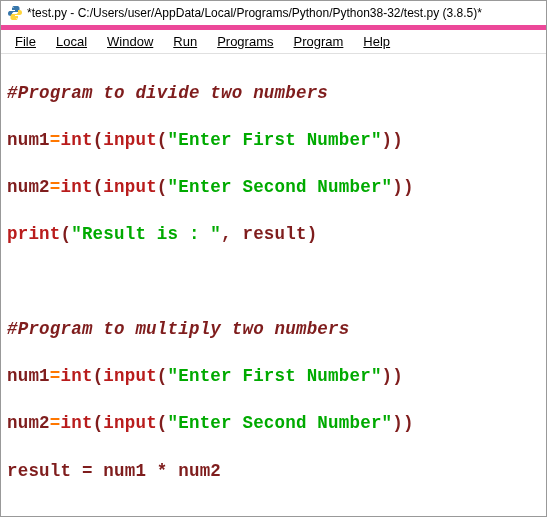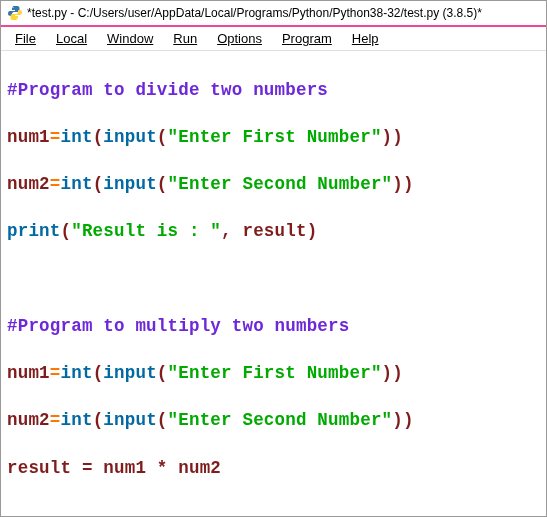--- a/index.html
+++ b/index.html
@@ -11,21 +11,21 @@
       overflow: hidden;
       border: 1px solid #999;
     }
     .titlebar {
       background: #fff;
       padding: 4px 6px;
       font-size: 12px;
       display: flex;
       align-items: center;
       gap: 4px;
-      border-bottom: 2px solid #ec4899;
+      border-bottom: 5px solid #ec4899;
     }
     .titlebar .py-icon {
       width: 16px; height: 16px;
       display: inline-flex;
       align-items: center;
       justify-content: center;
     }
     .menubar {
       padding: 2px 4px;
       font-size: 13px;
@@ -40,22 +40,22 @@
     }
     .editor {
       font-family: "Courier New", monospace;
       font-size: 17.5px;
       font-weight: bold;
       padding: 4px 6px;
       line-height: 1.35;
       white-space: pre;
       letter-spacing: 0.2px;
     }
-    .c-comment { color: #6d28d9; }
-    .c-builtin { color: #0369a1; }
+    .c-comment { color: #7f1d1d; font-style: italic; }
+    .c-builtin { color: #b91c1c; }
     .c-string { color: #00aa00; }
     .c-op { color: #ff7700; }
     .c-plain { color: #7f1d1d; }
     .blank { height: 1.35em; }
   </style>
 </head>
 <body>
 
 <div class="titlebar">
   <span class="py-icon">
@@ -67,21 +67,21 @@
     </svg>
   </span>
   <span>*test.py - C:/Users/user/AppData/Local/Programs/Python/Python38-32/test.py (3.8.5)*</span>
 </div>
 
 <div class="menubar">
   <span>File</span>
   <span>Local</span>
   <span>Window</span>
   <span>Run</span>
-  <span>Options</span>
+  <span>Programs</span>
   <span>Program</span>
   <span>Help</span>
 </div>
 
 <div class="editor">
 <div><span class="c-comment">#Program to divide two numbers</span></div>
 <div><span class="c-plain">num1</span><span class="c-op">=</span><span class="c-builtin">int</span><span class="c-plain">(</span><span class="c-builtin">input</span><span class="c-plain">(</span><span class="c-string">"Enter First Number"</span><span class="c-plain">)</span><span class="c-plain">)</span></div>
 <div><span class="c-plain">num2</span><span class="c-op">=</span><span class="c-builtin">int</span><span class="c-plain">(</span><span class="c-builtin">input</span><span class="c-plain">(</span><span class="c-string">"Enter Second Number"</span><span class="c-plain">)</span><span class="c-plain">)</span></div>
 <div><span class="c-builtin">print</span><span class="c-plain">(</span><span class="c-string">"Result is : "</span><span class="c-plain">, result)</span></div>
 <div class="blank"></div>

